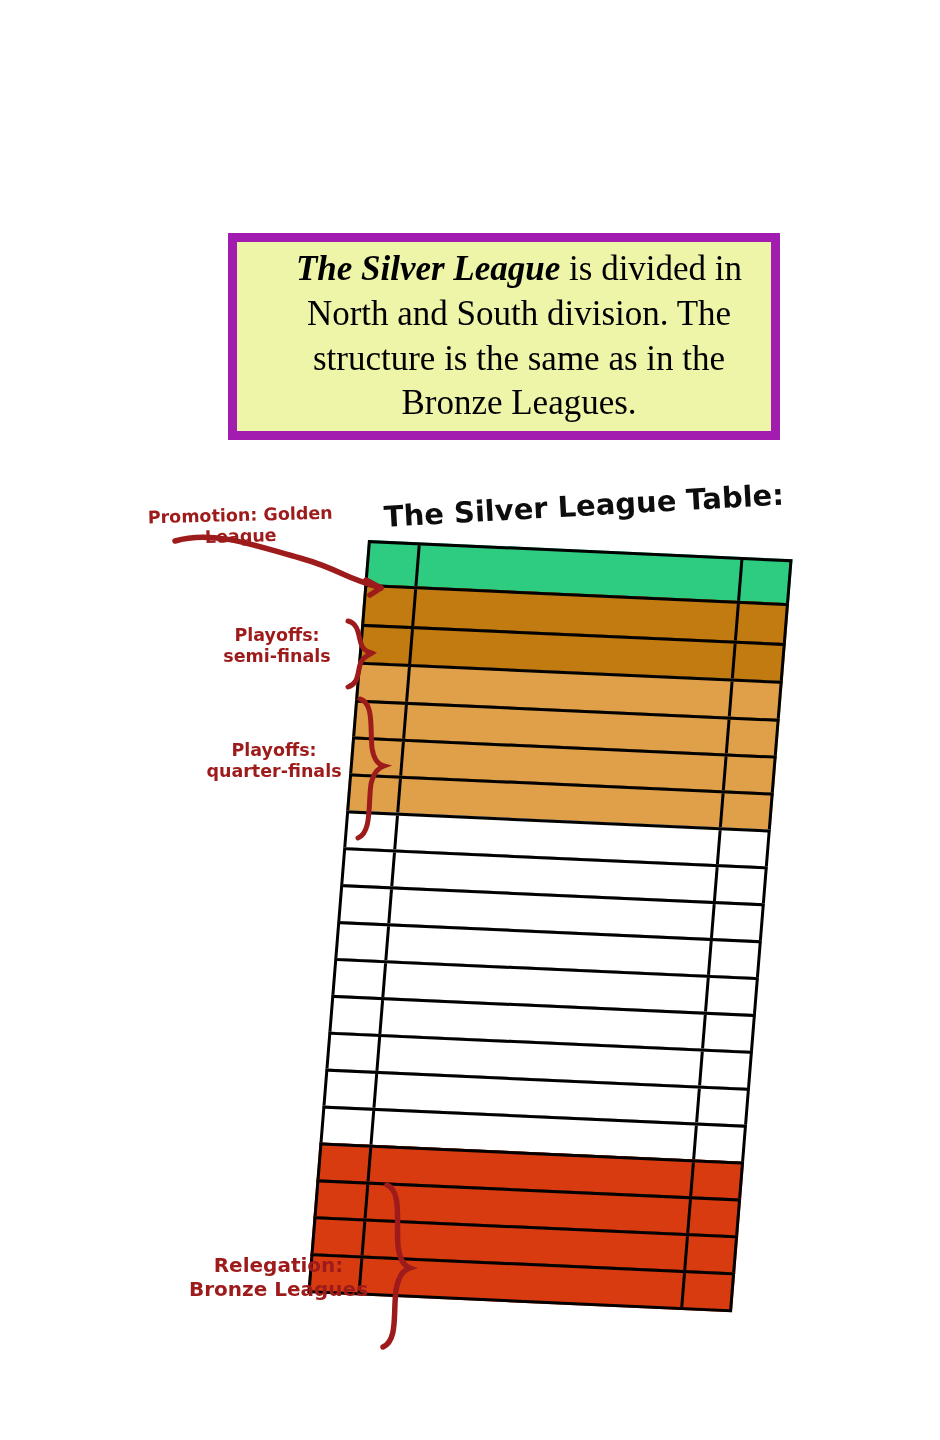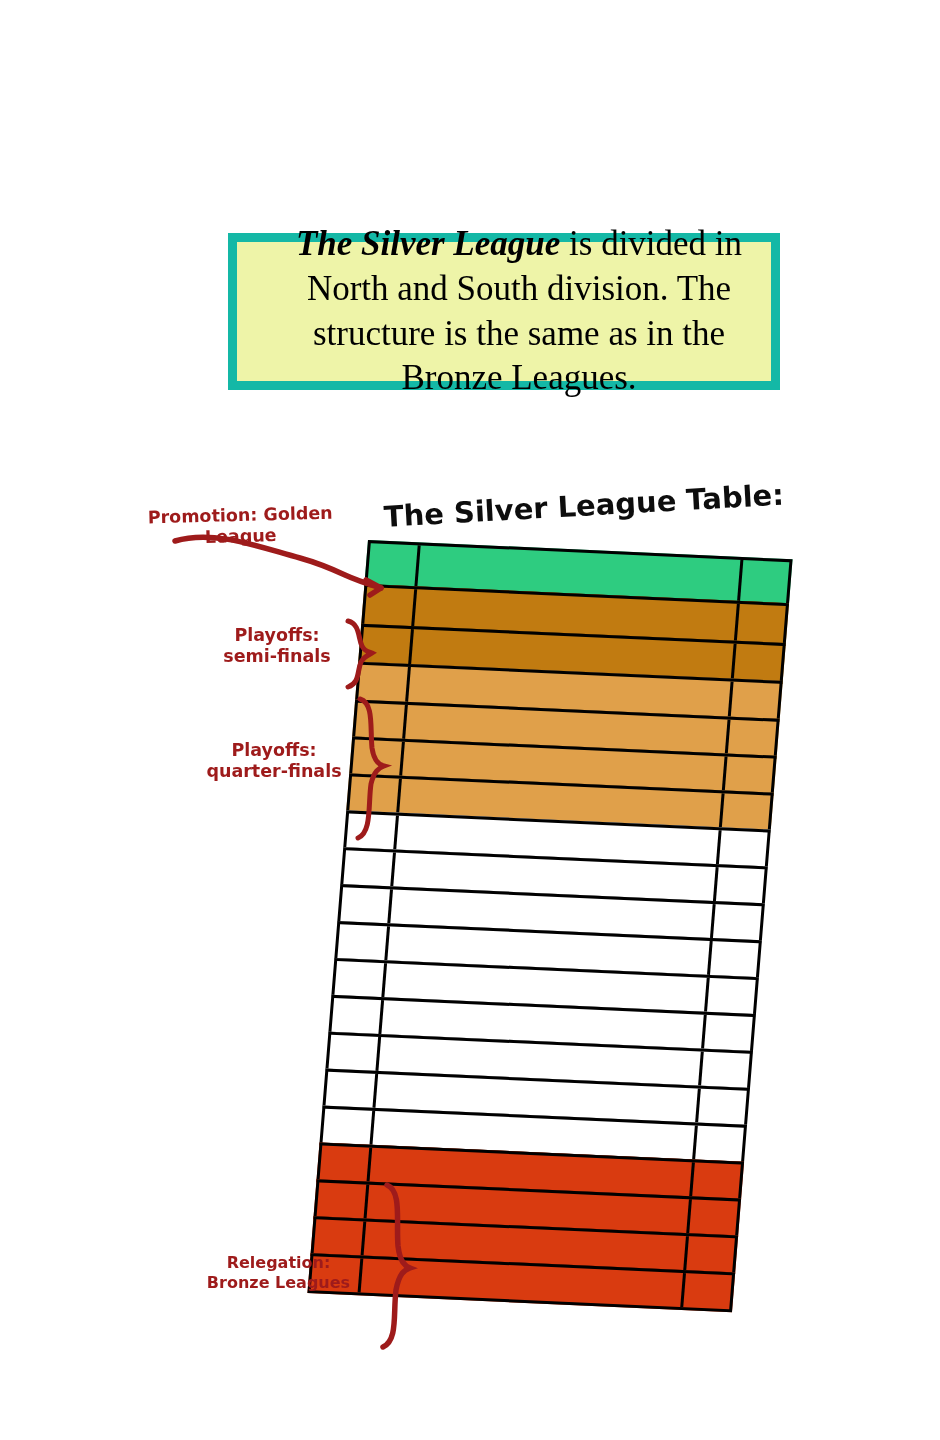--- a/index.html
+++ b/index.html
@@ -14,23 +14,23 @@
     overflow: hidden;
     font-family: "Liberation Sans", sans-serif;
   }
 
   
   #callout-box {
     position: absolute;
     left: 228px;
     top: 233px;
     width: 552px;
-    height: 157px;
+    height: 207px;
     background: #eef4a8;
-    border: 9px solid #14b8a6;
+    border: 9px solid #a21caf;
     box-sizing: border-box;
     display: flex;
     align-items: center;
     justify-content: center;
     padding-left: 30px;
   }
   #callout-text {
     font-family: "Liberation Serif", serif;
     font-size: 35px;
     line-height: 1.28;
@@ -116,21 +116,21 @@
   #annot-quarters {
     left: 204px;
     top: 740px;
     width: 140px;
     font-size: 17.5px;
   }
   #annot-relegation {
     left: 186px;
     top: 1253px;
     width: 185px;
-    font-size: 16px;
+    font-size: 20px;
   }
 
   #annot-svg {
     position: absolute;
     left: 0;
     top: 0;
     width: 940px;
     height: 1440px;
     pointer-events: none;
   }

